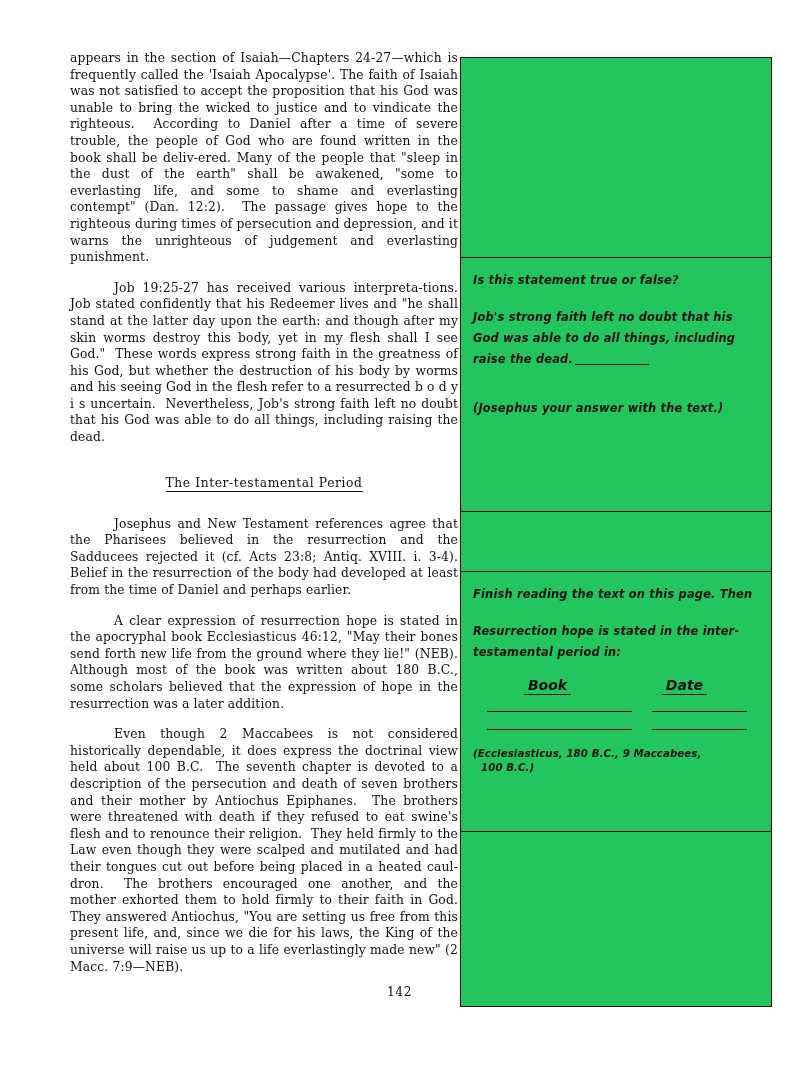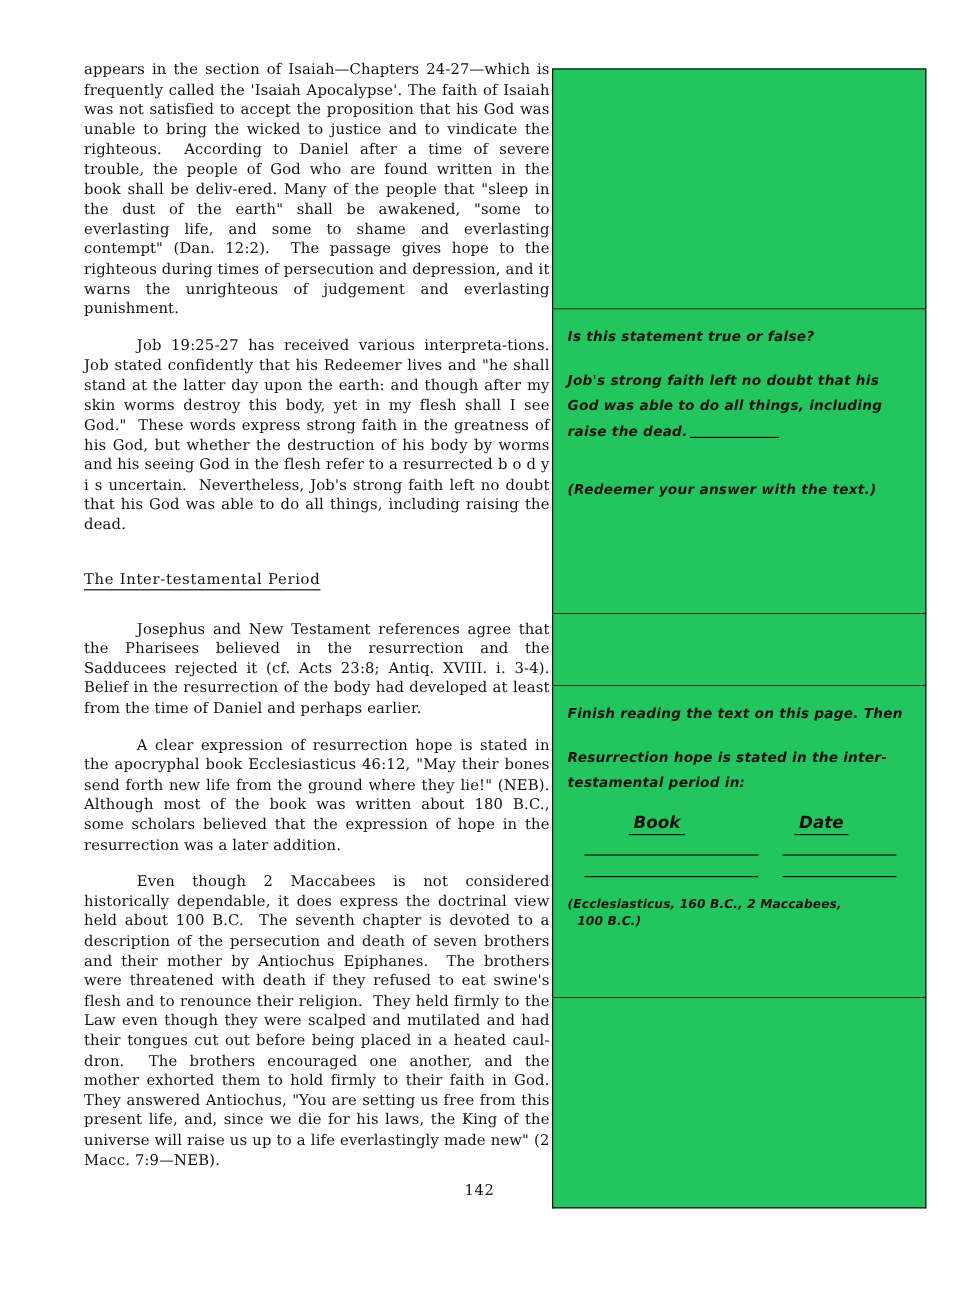--- a/index.html
+++ b/index.html
@@ -37,20 +37,21 @@
     letter-spacing: 0.15px;
     text-align: justify;
     margin: 0 0 14px 0;
     white-space: pre-wrap;
   }
   .para.indent {
     text-indent: 44px;
   }
 
   .section-heading {
+    text-align: center;
     font-family: "DejaVu Serif", serif;
     font-size: 12.3px;
     letter-spacing: 0.6px;
     margin: 30px 0 26px 0;
   }
   .section-heading span {
     border-bottom: 1px solid #111;
     padding-bottom: 1px;
   }
 
@@ -182,21 +183,21 @@
     </div>
 
     <div class="box" style="height:254px;">
       <div class="box-inner">
         <p class="hand">Is this statement true or false?</p>
         <p class="hand spaced">Job's strong faith left no doubt that his</p>
         <p class="hand">God was able to do all things, including</p>
         <p class="hand">
           <span>raise the dead.</span><span class="blank-inline"></span>
         </p>
-        <p class="hand spaced-lg">(Redeemer your answer with the text.)</p>
+        <p class="hand spaced-lg">(Josephus your answer with the text.)</p>
       </div>
     </div>
 
     <div class="box" style="height:60px;">
       <div class="box-inner"></div>
     </div>
 
     <div class="box" style="height:260px;">
       <div class="box-inner">
         <p class="hand">Finish reading the text on this page.   Then</p>
@@ -216,21 +217,21 @@
           <div class="ex-row">
             <div class="line"></div>
             <div class="line short"></div>
           </div>
           <div class="ex-row">
             <div class="line"></div>
             <div class="line short"></div>
           </div>
         </div>
 
-        <p class="answer-note">(Ecclesiasticus, 160 B.C., 2 Maccabees,</p>
+        <p class="answer-note">(Ecclesiasticus, 180 B.C., 9 Maccabees,</p>
         <p class="answer-note">
             <span class="ind">100 B.C.)</span>
           </p>
       </div>
     </div>
 
     <div class="box" style="height:175px;">
       <div class="box-inner"></div>
     </div>
 

